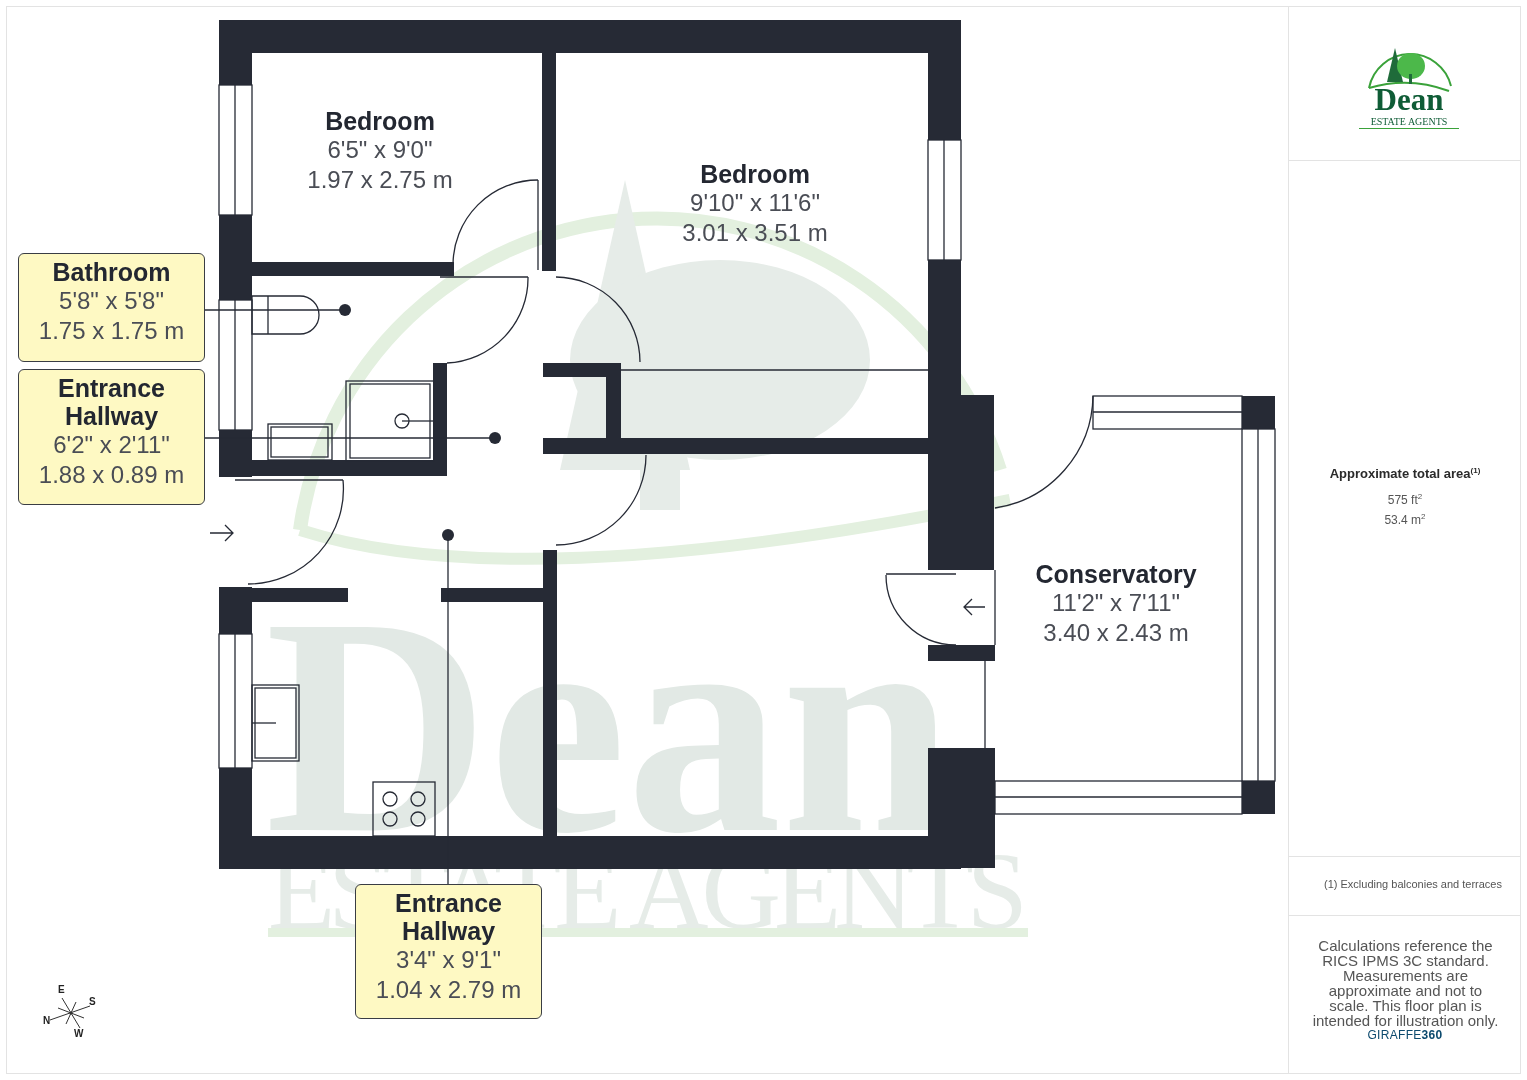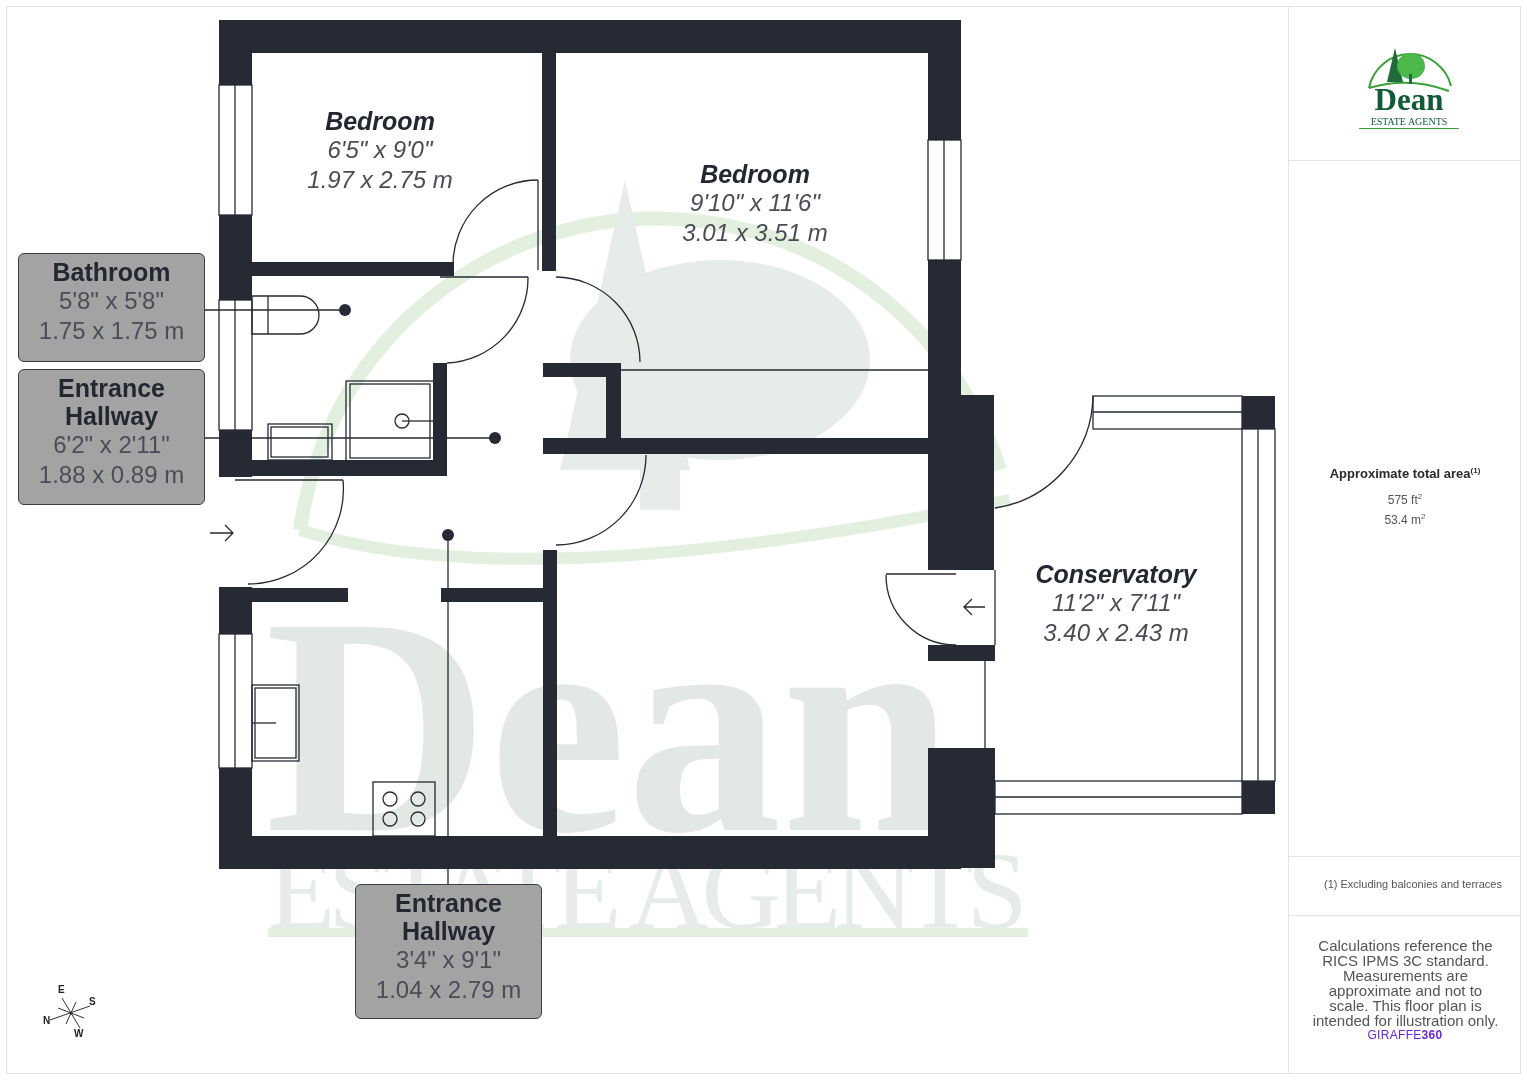--- a/index.html
+++ b/index.html
@@ -7,27 +7,27 @@
   .frame { position:absolute; left:6px; top:6px; width:1515px; height:1068px; border:1px solid #e3e3e3; box-sizing:border-box; }
   .sidebar { position:absolute; left:1288px; top:6px; width:233px; height:1068px; border-left:1px solid #e3e3e3; box-sizing:border-box; }
   .sb-sep { position:absolute; left:0; width:100%; height:1px; background:#e3e3e3; }
   .logo { position:absolute; left:70px; top:30px; width:100px; height:100px; }
   .area-title { position:absolute; left:0; width:100%; top:460px; text-align:center; font-weight:bold; font-size:13px; color:#2a2a2a; }
   .area-title sup { font-size:8px; }
   .area-val { position:absolute; left:0; width:100%; text-align:center; font-size:12px; color:#555; }
   .area-val sup { font-size:8px; }
   .footnote { position:absolute; left:8px; width:100%; top:872px; text-align:center; font-size:11px; color:#555; }
   .disclaimer { position:absolute; left:20px; width:193px; top:932px; text-align:center; font-size:15px; line-height:15px; color:#555; }
-  .brand { position:absolute; left:0; width:100%; top:1022px; text-align:center; font-size:12px; color:#6d28d9; letter-spacing:0.3px; }
+  .brand { position:absolute; left:0; width:100%; top:1022px; text-align:center; font-size:12px; color:#0c4a6e; letter-spacing:0.3px; }
   .brand b { font-weight:bold; }
   .plan { position:absolute; left:0; top:0; width:1290px; height:1080px; }
-  .room-label { position:absolute; text-align:center; transform:translateX(-50%); white-space:nowrap;font-style:italic; }
+  .room-label { position:absolute; text-align:center; transform:translateX(-50%); white-space:nowrap; }
   .room-name { font-weight:bold; font-size:25px; color:#232731; line-height:28px; }
   .room-dim { font-size:24px; color:#4a4d55; line-height:30px; }
-  .callout { position:absolute; border:1.5px solid #3a3d44; border-radius:6px; background:#a3a3a3; text-align:center; box-sizing:border-box; padding-top:4px; }
+  .callout { position:absolute; border:1.5px solid #3a3d44; border-radius:6px; background:#fef9c3; text-align:center; box-sizing:border-box; padding-top:4px; }
   .compass { position:absolute; left:40px; top:980px; width:70px; height:70px; }
   .compass span { position:absolute; font-size:10px; font-weight:bold; color:#222; }
 </style>
 </head>
 <body>
 
 <div class="frame"></div>
 
 <div class="plan">
   <svg width="1290" height="1080" viewBox="0 0 1290 1080" style="position:absolute;left:0;top:0">

